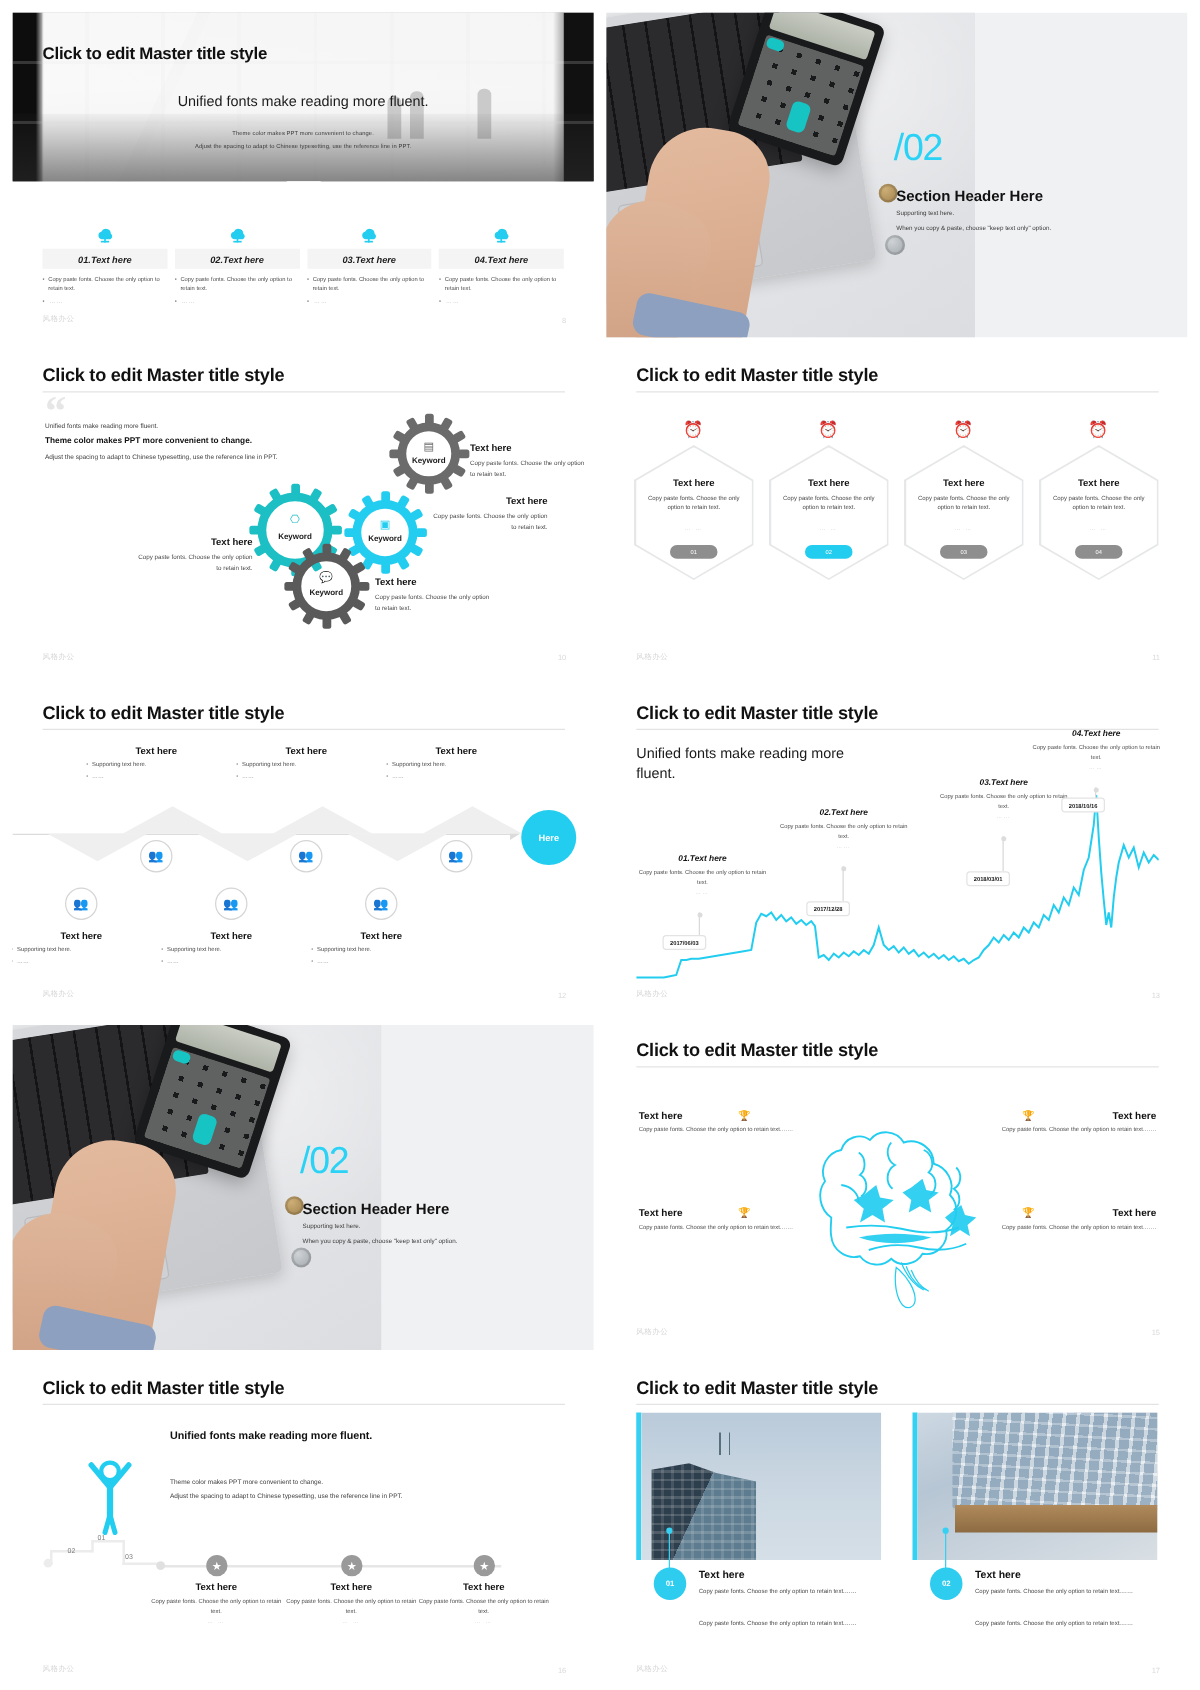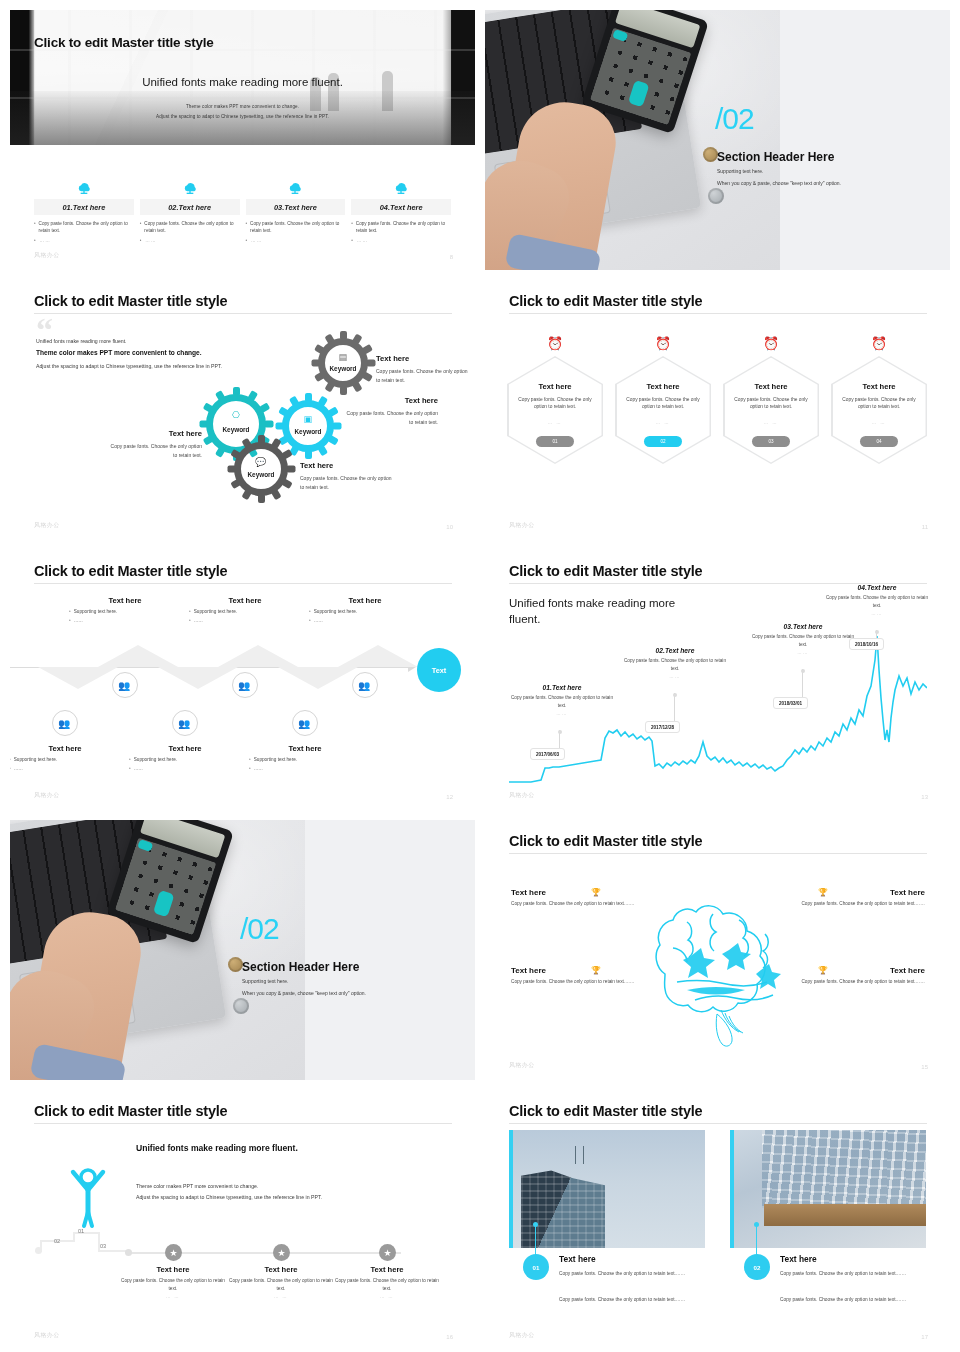--- a/index.html
+++ b/index.html
@@ -644,21 +644,21 @@
       <div class="zig-node" style="left:222px; top:78px;">
           <span style="font-size:10px;color:#6f6f6f;">👥</span>
         </div>
       <div class="zig-node" style="left:282px; top:116px;">
           <span style="font-size:10px;color:#6f6f6f;">👥</span>
         </div>
       <div class="zig-node" style="left:342px; top:78px;">
           <span style="font-size:10px;color:#6f6f6f;">👥</span>
         </div>
 
-      <div class="zig-blob">Text</div>
+      <div class="zig-blob">Here</div>
 
       <div class="zig-cap" style="left:-1px; top:150px;">
         <div class="h">Text here</div>
         <div class="b">
             <span class="dot">•</span>
             <span>Supporting text here.</span>
           </div>
         <div class="b">
             <span class="dot">•</span>
             <span>……</span>

